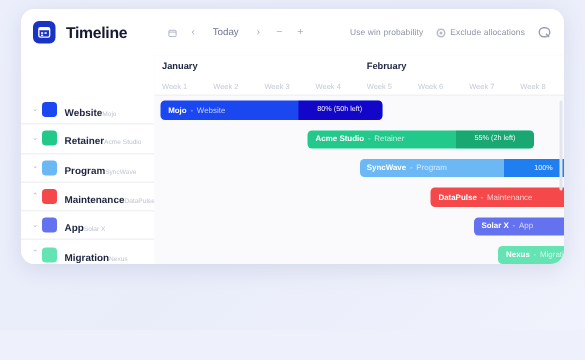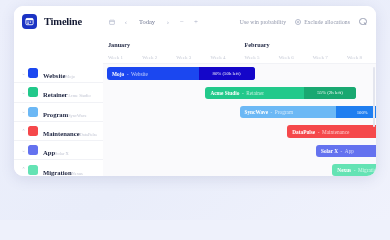--- a/index.html
+++ b/index.html
@@ -15,21 +15,20 @@
     background: linear-gradient(135deg,#eceffb 0%,#e9edfa 50%,#f0f2fc 100%);
   }
   .card {
     position: absolute;
     left: 14px; top: 6px;
     width: 362px; height: 170px;
     background: #fbfbfd;
     border-radius: 9px;
     box-shadow: 0 3px 14px rgba(60,70,120,.13);
     overflow: hidden;
-    font-family: Liberation Serif, serif;
   }
   
   .hdr {
     position: absolute; left: 0; top: 0;
     width: 100%; height: 31px;
     background: #ffffff;
     display: flex; align-items: center;
   }
   .logo {
     width: 15px; height: 15px; margin-left: 8px;

